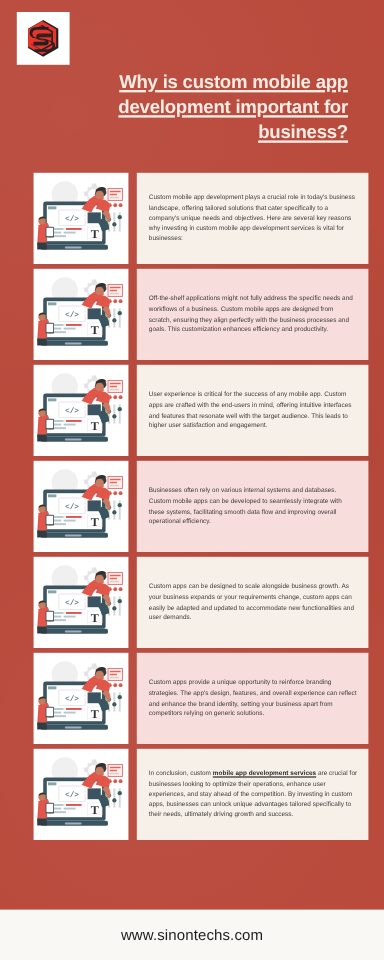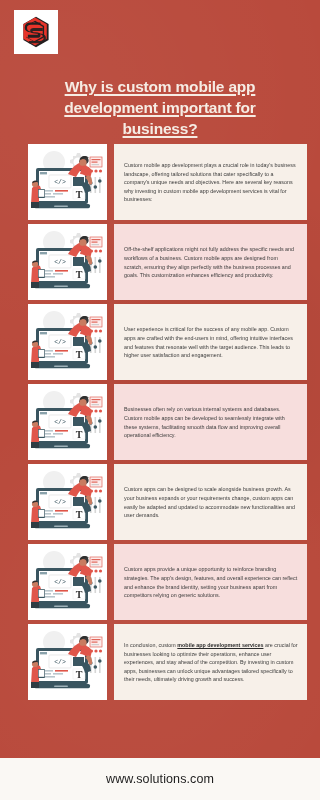--- a/index.html
+++ b/index.html
@@ -35,23 +35,23 @@
     display: flex;
     align-items: center;
     justify-content: center;
   }
   .logo-box svg { display: block; }
 
   
   .title {
     position: absolute;
     left: 30px;
-    top: 76px;
+    top: 58px;
     width: 260px;
-    text-align: center;
+    text-align: right;
     color: #f6ece4;
     font-size: 15.5px;
     line-height: 21px;
     font-weight: bold;
     letter-spacing: -0.2px;
     text-decoration: underline;
     text-underline-offset: 2px;
     text-decoration-thickness: 1.5px;
   }
 
@@ -558,16 +558,16 @@
         </svg>
       </div>
       <div class="text-card cream">
         <p><span>In conclusion, custom </span><span class="lnk">mobile app development services</span><span> are crucial for businesses looking to optimize their operations, enhance user experiences, and stay ahead of the competition. By investing in custom apps, businesses can unlock unique advantages tailored specifically to their needs, ultimately driving growth and success.</span></p>
       </div>
     </div>
 
   </div>
 
   <div class="footer">
-    <span class="footer-url">www.solutions.com</span>
+    <span class="footer-url">www.sinontechs.com</span>
   </div>
 
 </div>
 
 </body></html>

